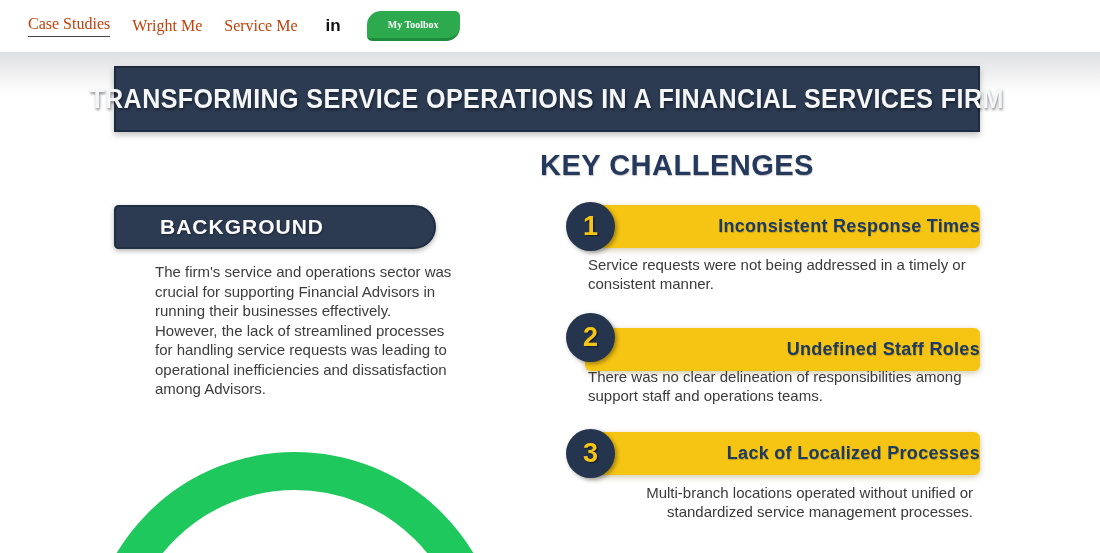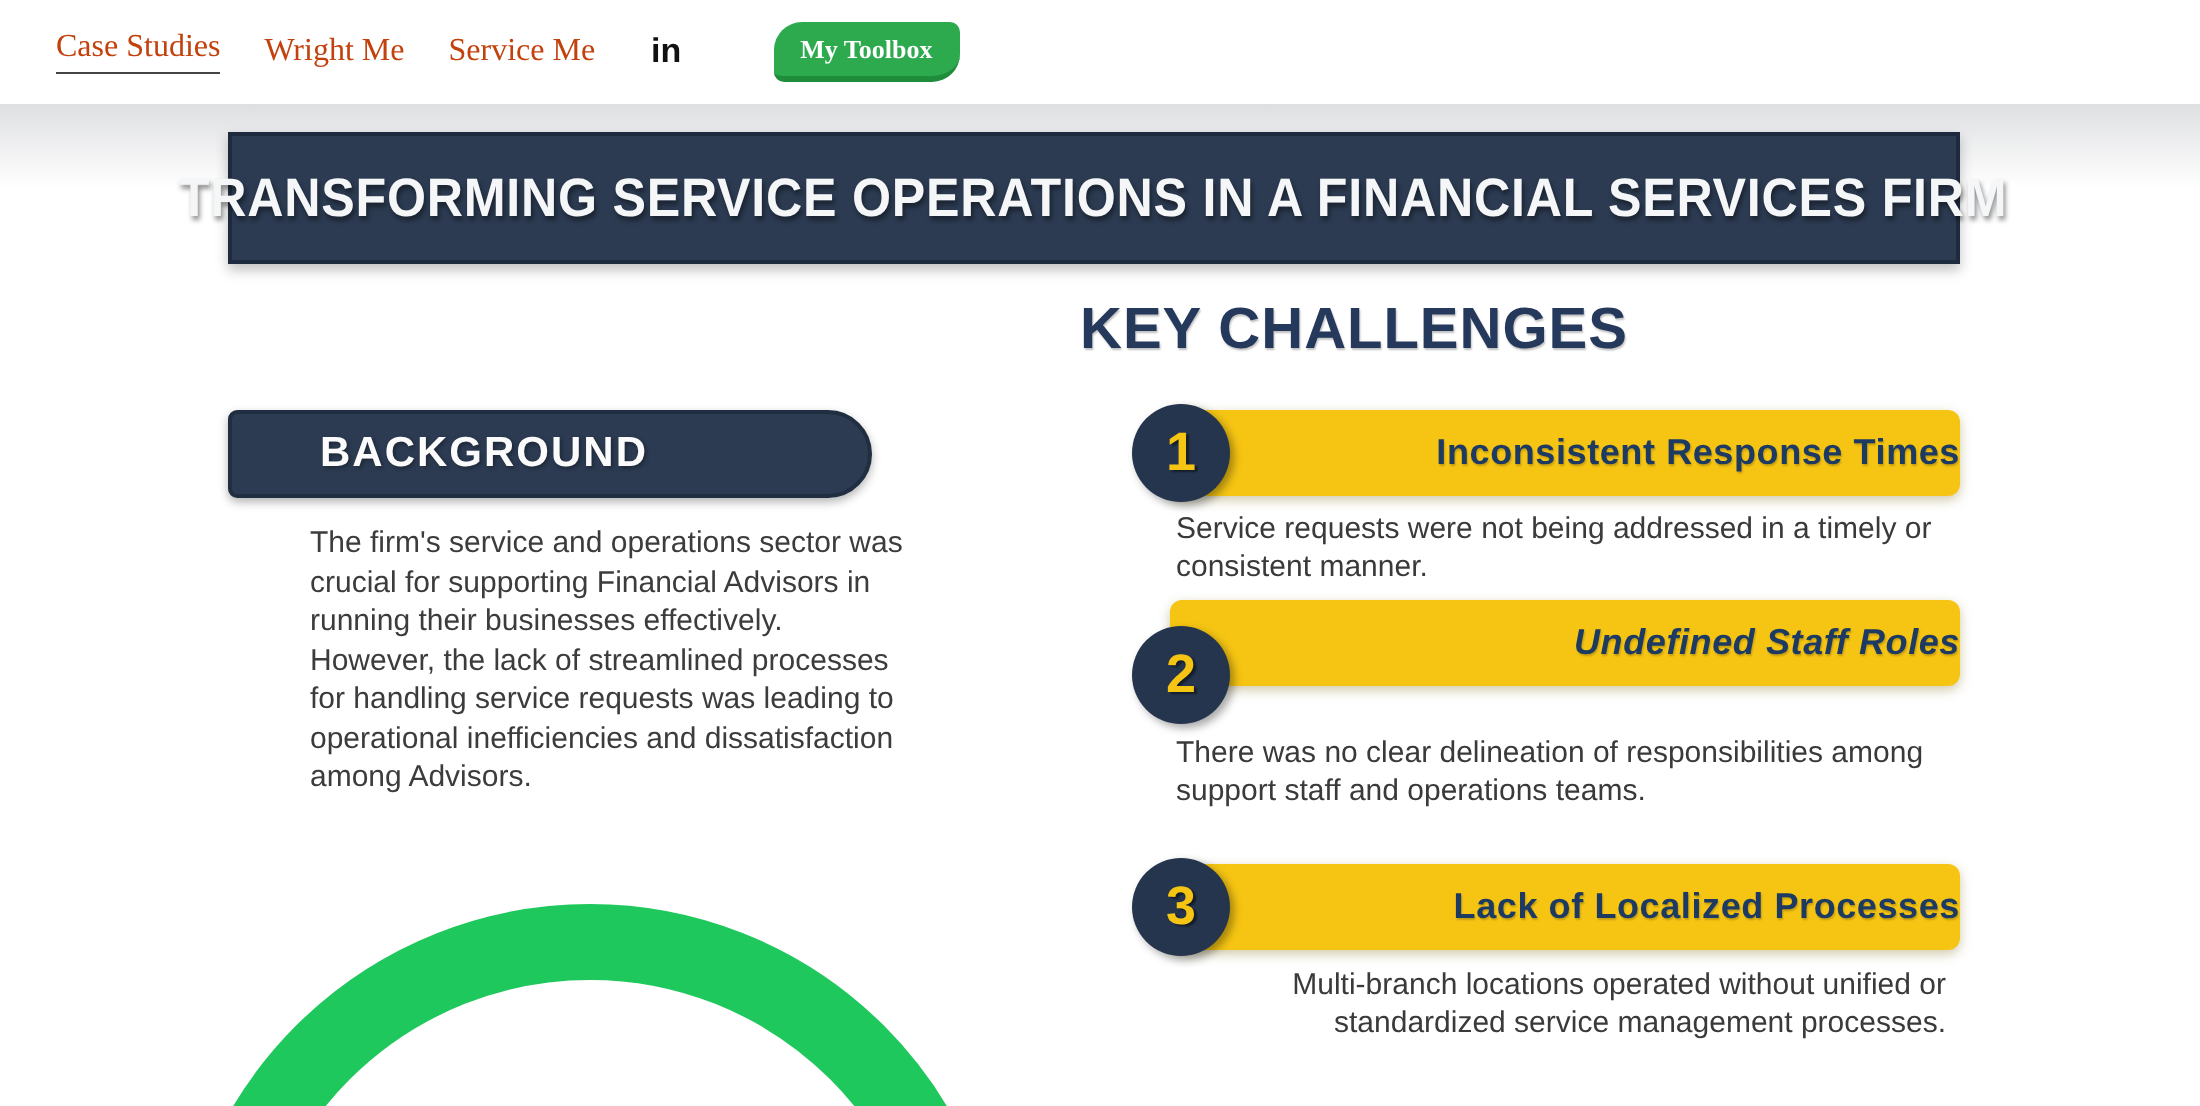--- a/index.html
+++ b/index.html
@@ -29,28 +29,28 @@
     font-family: "Liberation Serif", serif;
     font-size: 16px; color: #c2410c; cursor: pointer; white-space: nowrap;
   }
   .nav-link.active { border-bottom: 1px solid #444; padding-bottom: 3px; }
   .linkedin {
     font-family: "Liberation Sans", sans-serif;
     font-weight: 700; font-size: 17px; color: #111;
     margin-left: 28px; cursor: pointer;
   }
   .toolbox-btn {
-    margin-left: 46px;
+    margin-left: 26px;
     background: #2daa4e;
     border: none;
     border-bottom: 3px solid #1f8c3c;
     border-radius: 14px 5px 14px 5px;
     color: #ffffff;
     font-family: "Liberation Serif", serif;
-    font-weight: 700; font-size: 13px;
+    font-weight: 700; font-size: 10px;
     width: 93px; height: 30px;
     cursor: pointer;
   }
 
   
   .header-shadow {
     position: absolute; top: 52px; left: 0; width: 1100px; height: 42px;
     background: linear-gradient(to bottom, rgba(90,95,105,0.20), rgba(255,255,255,0));
     z-index: 1; pointer-events: none;
   }
@@ -129,21 +129,21 @@
   .challenge-number {
     color: #f6c513; font-size: 27px; font-weight: 800;
     text-shadow: 1.5px 1px 1px rgba(0,0,0,0.45);
   }
   .challenge-desc {
     position: absolute; left: 588px; width: 385px;
     font-size: 15px; line-height: 19px; color: #3a3a3a;
     z-index: 4;
   }
   .row1-bar { top: 205px; } .row1-circle { top: 202px; } .row1-desc { top: 255px; }
-  .row2-bar { top: 300px; font-style: italic; } .row2-circle { top: 313px; } .row2-desc { top: 367px; }
+  .row2-bar { top: 328px; } .row2-circle { top: 313px; } .row2-desc { top: 367px; }
   .row3-bar { top: 432px; } .row3-circle { top: 429px; } .row3-desc { top: 483px; text-align: right; }
 
   
   .green-ring {
     position: absolute; left: 87px; top: 452px;
     width: 340px; height: 340px;
     box-sizing: content-box;
     border: 38px solid #1fc85c;
     border-radius: 50%;
     z-index: 3;

